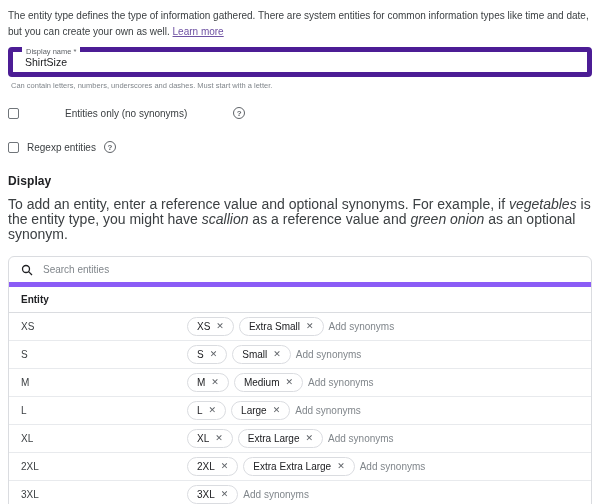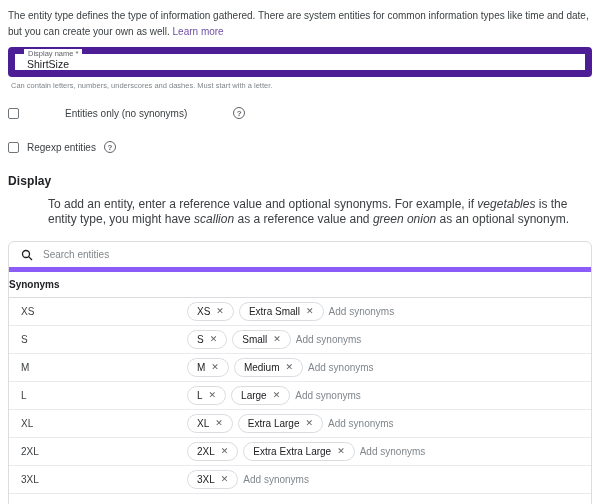--- a/index.html
+++ b/index.html
@@ -10,27 +10,28 @@
     padding: 8px;
   }
   .intro {
     font-size: 10px;
     line-height: 16px;
     color: #3c4043;
     max-width: 584px;
   }
   .link {
     color: #6e51a2;
+    text-decoration: underline;
     cursor: pointer;
   }
   
   .field {
     position: relative;
     margin-top: 7px;
-    border: 7px solid #4c1d95;
+    border: 5px solid #4c1d95;
     border-radius: 4px;
     height: 30px;
     width: 584px;
   }
   .field-label {
     position: absolute;
     top: -5px;
     left: 9px;
     background: #fff;
     padding: 0 4px;
@@ -86,25 +87,24 @@
   }
   .section-heading {
     margin-top: 21px;
     font-size: 12px;
     font-weight: 700;
     color: #202124;
     letter-spacing: 0.1px;
   }
   .section-desc {
     margin-top: 9px;
-    font-size: 12px;
+    font-size: 14px;
     line-height: 15px;
     color: #3c4043;
     max-width: 584px;
-    margin-left: 40px;
   }
   .italic { font-style: italic; }
   
   .entities-table {
     margin-top: 14px;
     width: 584px;
     border: 1px solid #dadce0;
     border-radius: 6px;
     overflow: hidden;
   }
@@ -204,21 +204,21 @@
 
   <div class="search-row">
     <svg width="12" height="12" viewBox="0 0 24 24" fill="none" stroke="#202124" stroke-width="2.6">
         <circle cx="10" cy="10" r="7"></circle>
         <line x1="15.2" y1="15.2" x2="22" y2="22"></line>
       </svg>
     <input class="search-input" type="text" placeholder="Search entities" style="">
   </div>
 
   <div class="t-row header-row">
-    <div class="cell-synonyms">Synonyms</div>
+    <div class="cell-entity">Entity</div>
   </div>
 
   <div class="t-row">
     <div class="cell-entity">XS</div>
     <div class="cell-synonyms">
       <span class="chip">
           <span>XS</span>
           <span class="chip-close">✕</span>
         </span>
       <span class="chip">

